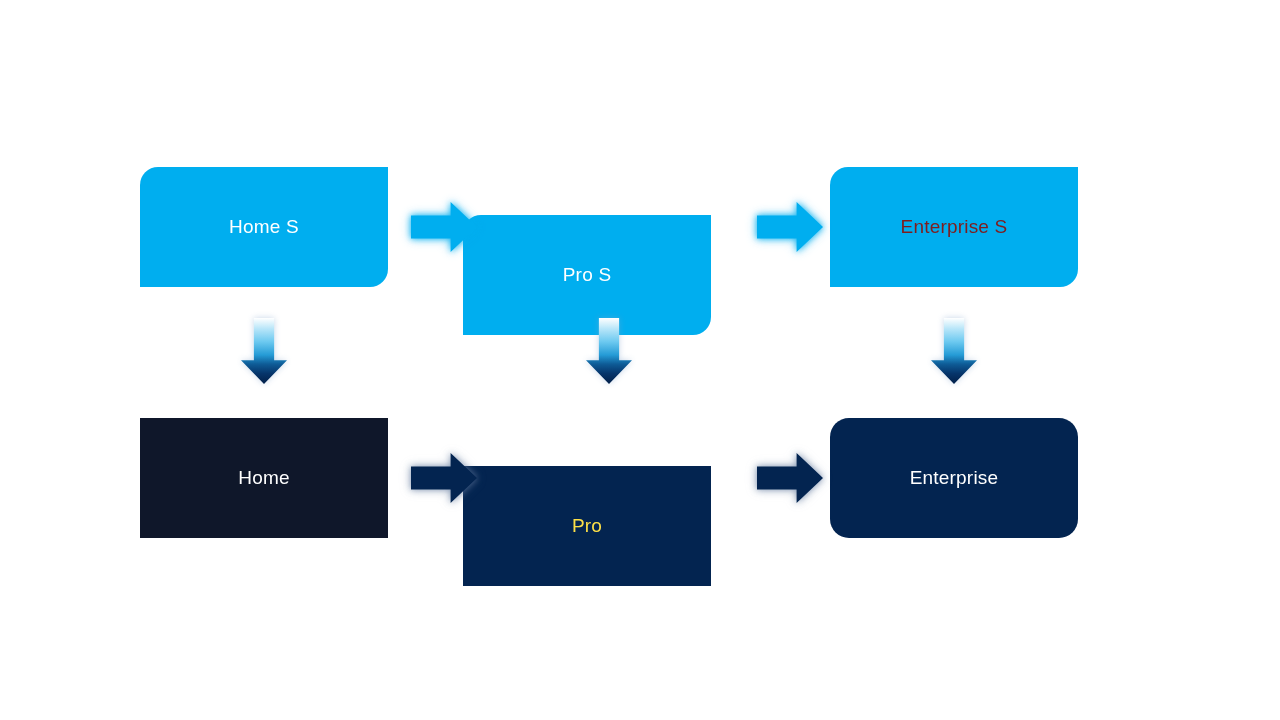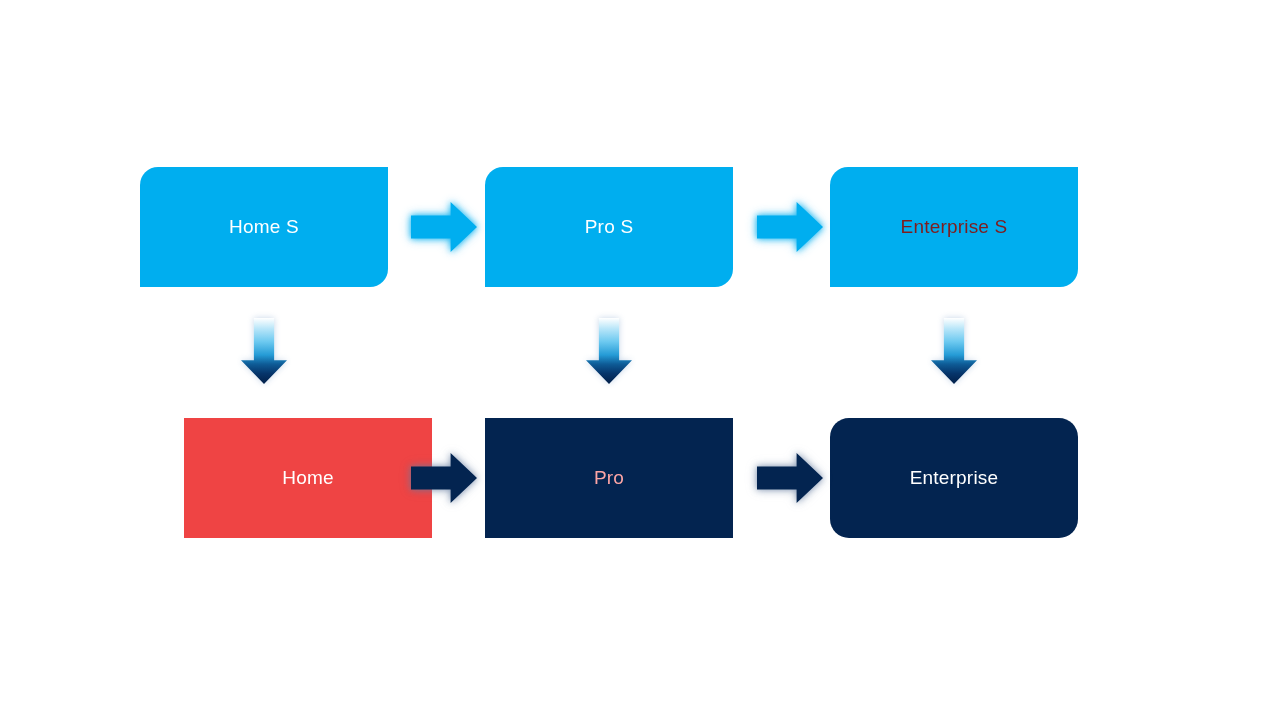--- a/index.html
+++ b/index.html
@@ -23,21 +23,21 @@
   }
   .node.top-style {
     border-radius: 18px 0 18px 0;
     top: 167px;
   }
   .node.bottom-style {
     border-radius: 0;
     top: 418px;
   }
   .col-0 { left: 140px; }
-  .col-1 { left: 485px; }
+  .col-1 { left: 463px; margin-top: 48px; }
   .col-2 { left: 830px; }
 
   .arrow-right {
     position: absolute;
     width: 66px; height: 50px;
     clip-path: polygon(0 27%, 60% 27%, 60% 0, 100% 50%, 60% 100%, 60% 73%, 0 73%);
   }
   .arrow-right-wrap { position: absolute; width: 66px; height: 50px; }
   .glow-blue  { filter: drop-shadow(0 0 3px rgba(0,174,239,0.85)) drop-shadow(0 0 5px rgba(0,174,239,0.45)); }
   .glow-navy  { filter: drop-shadow(0 0 3px rgba(96,120,156,0.65)) drop-shadow(0 0 5px rgba(96,120,156,0.35)); }
@@ -85,24 +85,24 @@
   <div class="arrow-down-wrap glow-soft" style="left:241px;">
     <div class="arrow-down"></div>
   </div>
   <div class="arrow-down-wrap glow-soft" style="left:586px;">
     <div class="arrow-down"></div>
   </div>
   <div class="arrow-down-wrap glow-soft" style="left:931px;">
     <div class="arrow-down"></div>
   </div>
 
-  <div class="node bottom-style col-0" style="background: #ef4444; color: rgb(255, 255, 255); margin-left: 44px;">
+  <div class="node bottom-style col-0" style="background: #0f172a; color: rgb(255, 255, 255);">
     <span class="label">Home</span>
   </div>
-  <div class="node bottom-style col-1" style="background: rgb(3, 36, 80); color: #fca5a5;">
+  <div class="node bottom-style col-1" style="background: rgb(3, 36, 80); color: #fde047;">
     <span class="label">Pro</span>
   </div>
   <div class="node bottom-style col-2" style="background: rgb(3, 36, 80); color: rgb(255, 255, 255); border-radius: 19px;">
     <span class="label">Enterprise</span>
   </div>
 
   <div class="arrow-right-wrap glow-navy" style="left:411px; top:453px;">
     <div class="arrow-right" style="background: rgb(3, 36, 80);"></div>
   </div>
   <div class="arrow-right-wrap glow-navy" style="left:757px; top:453px;">

